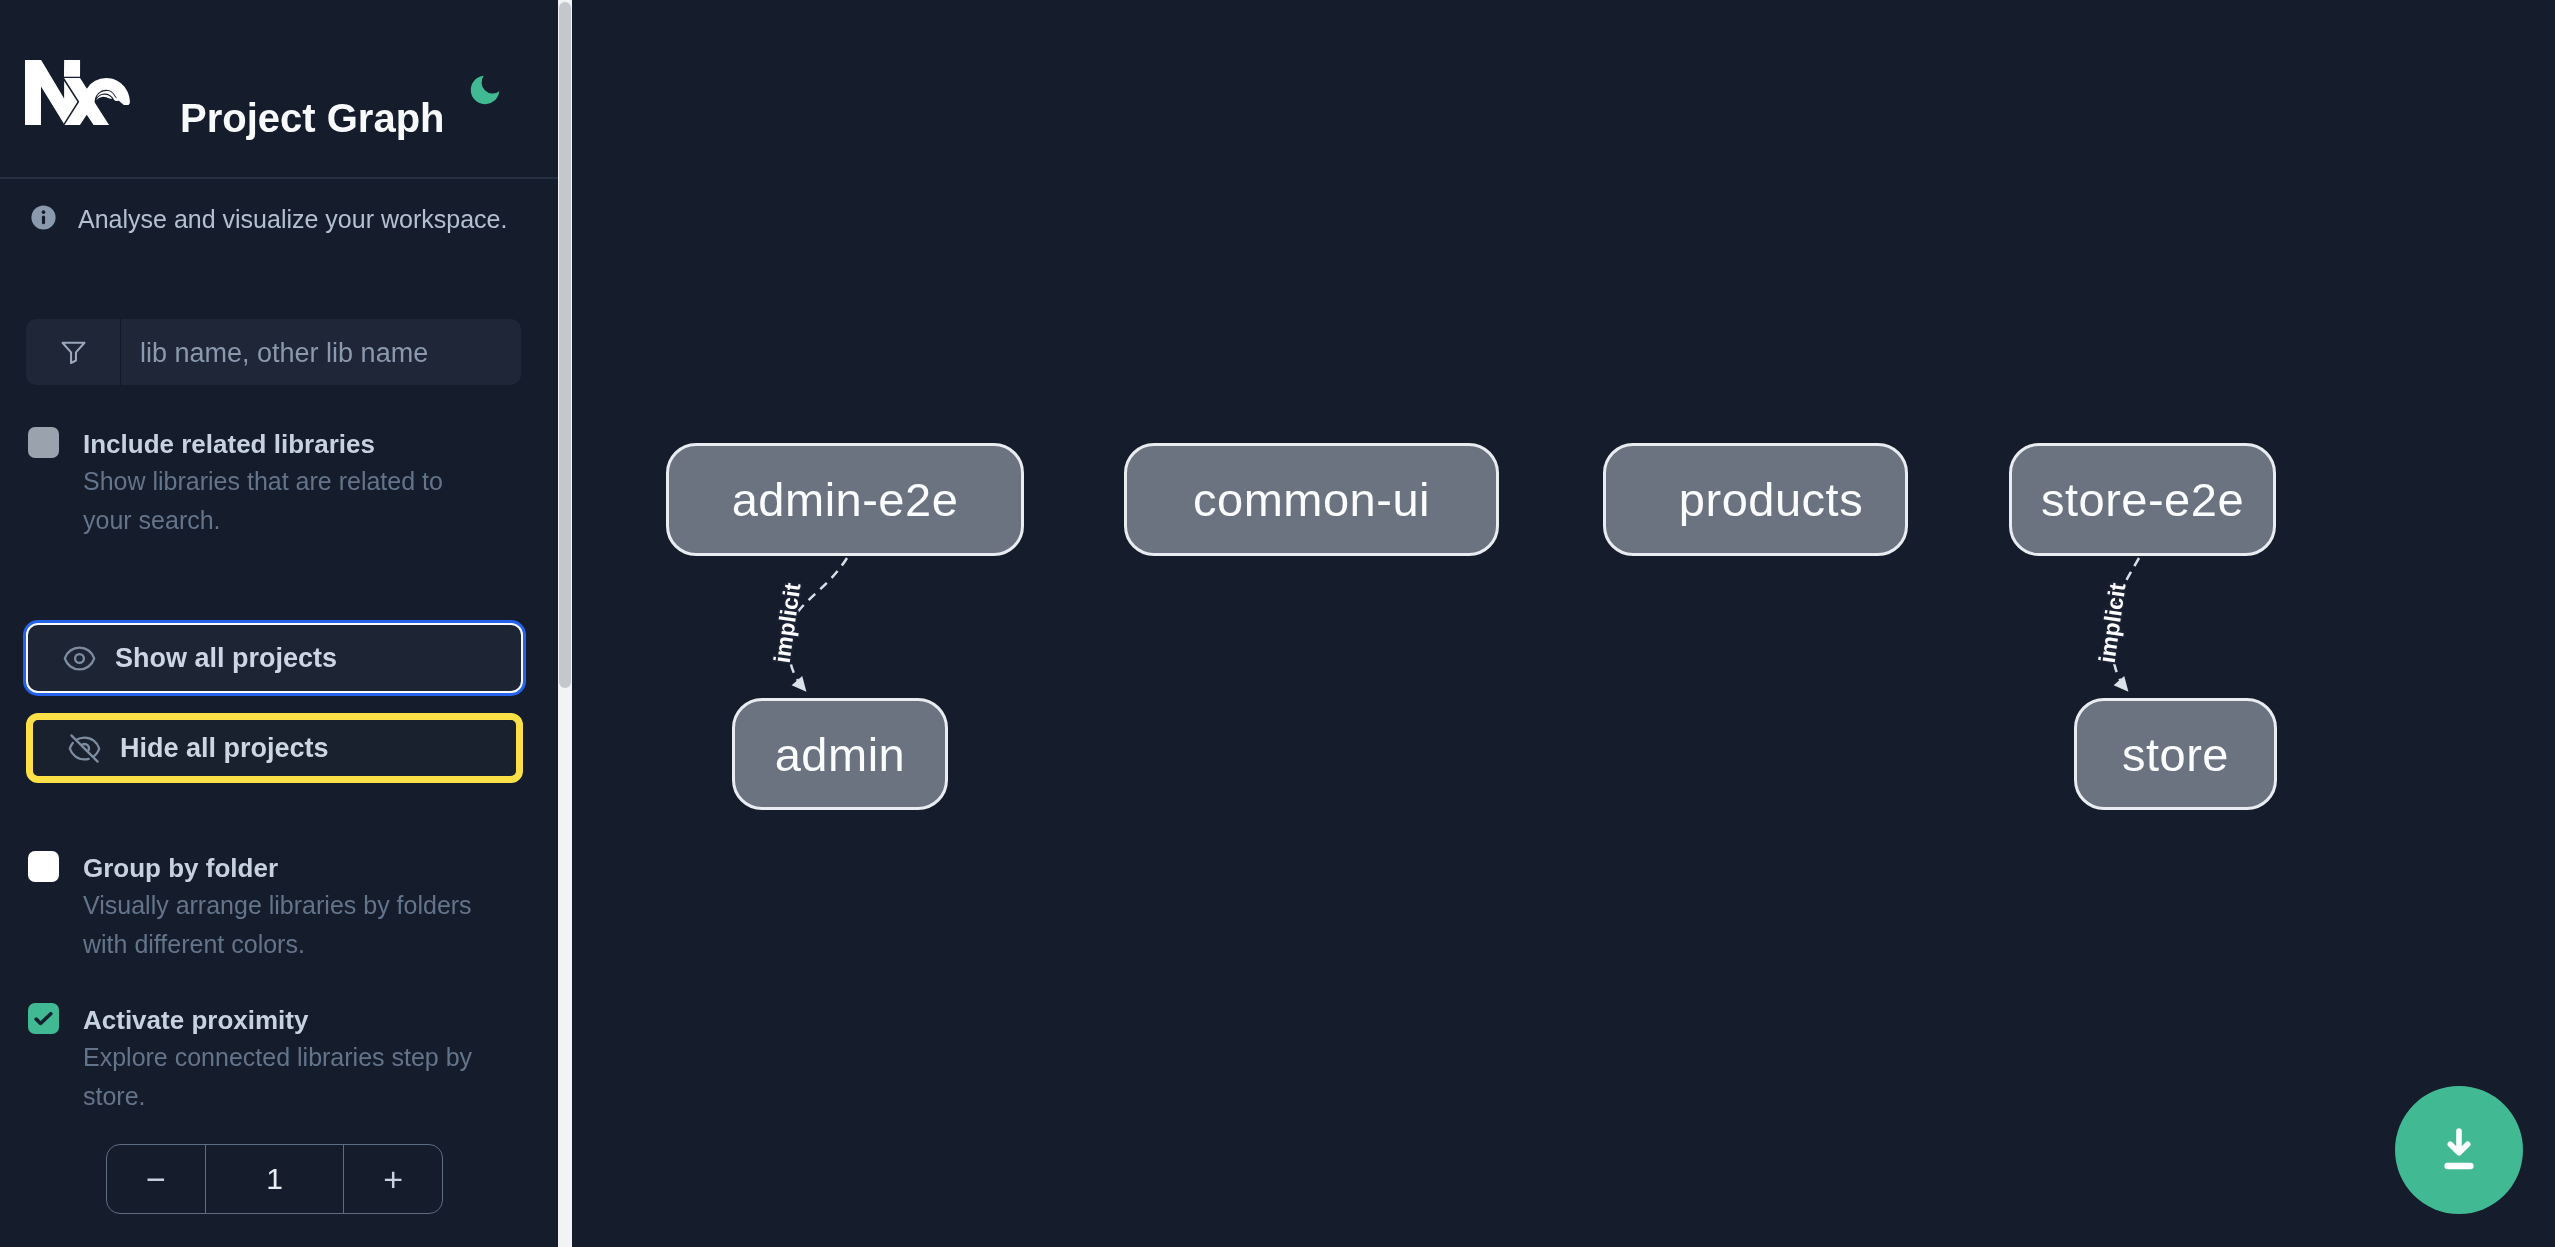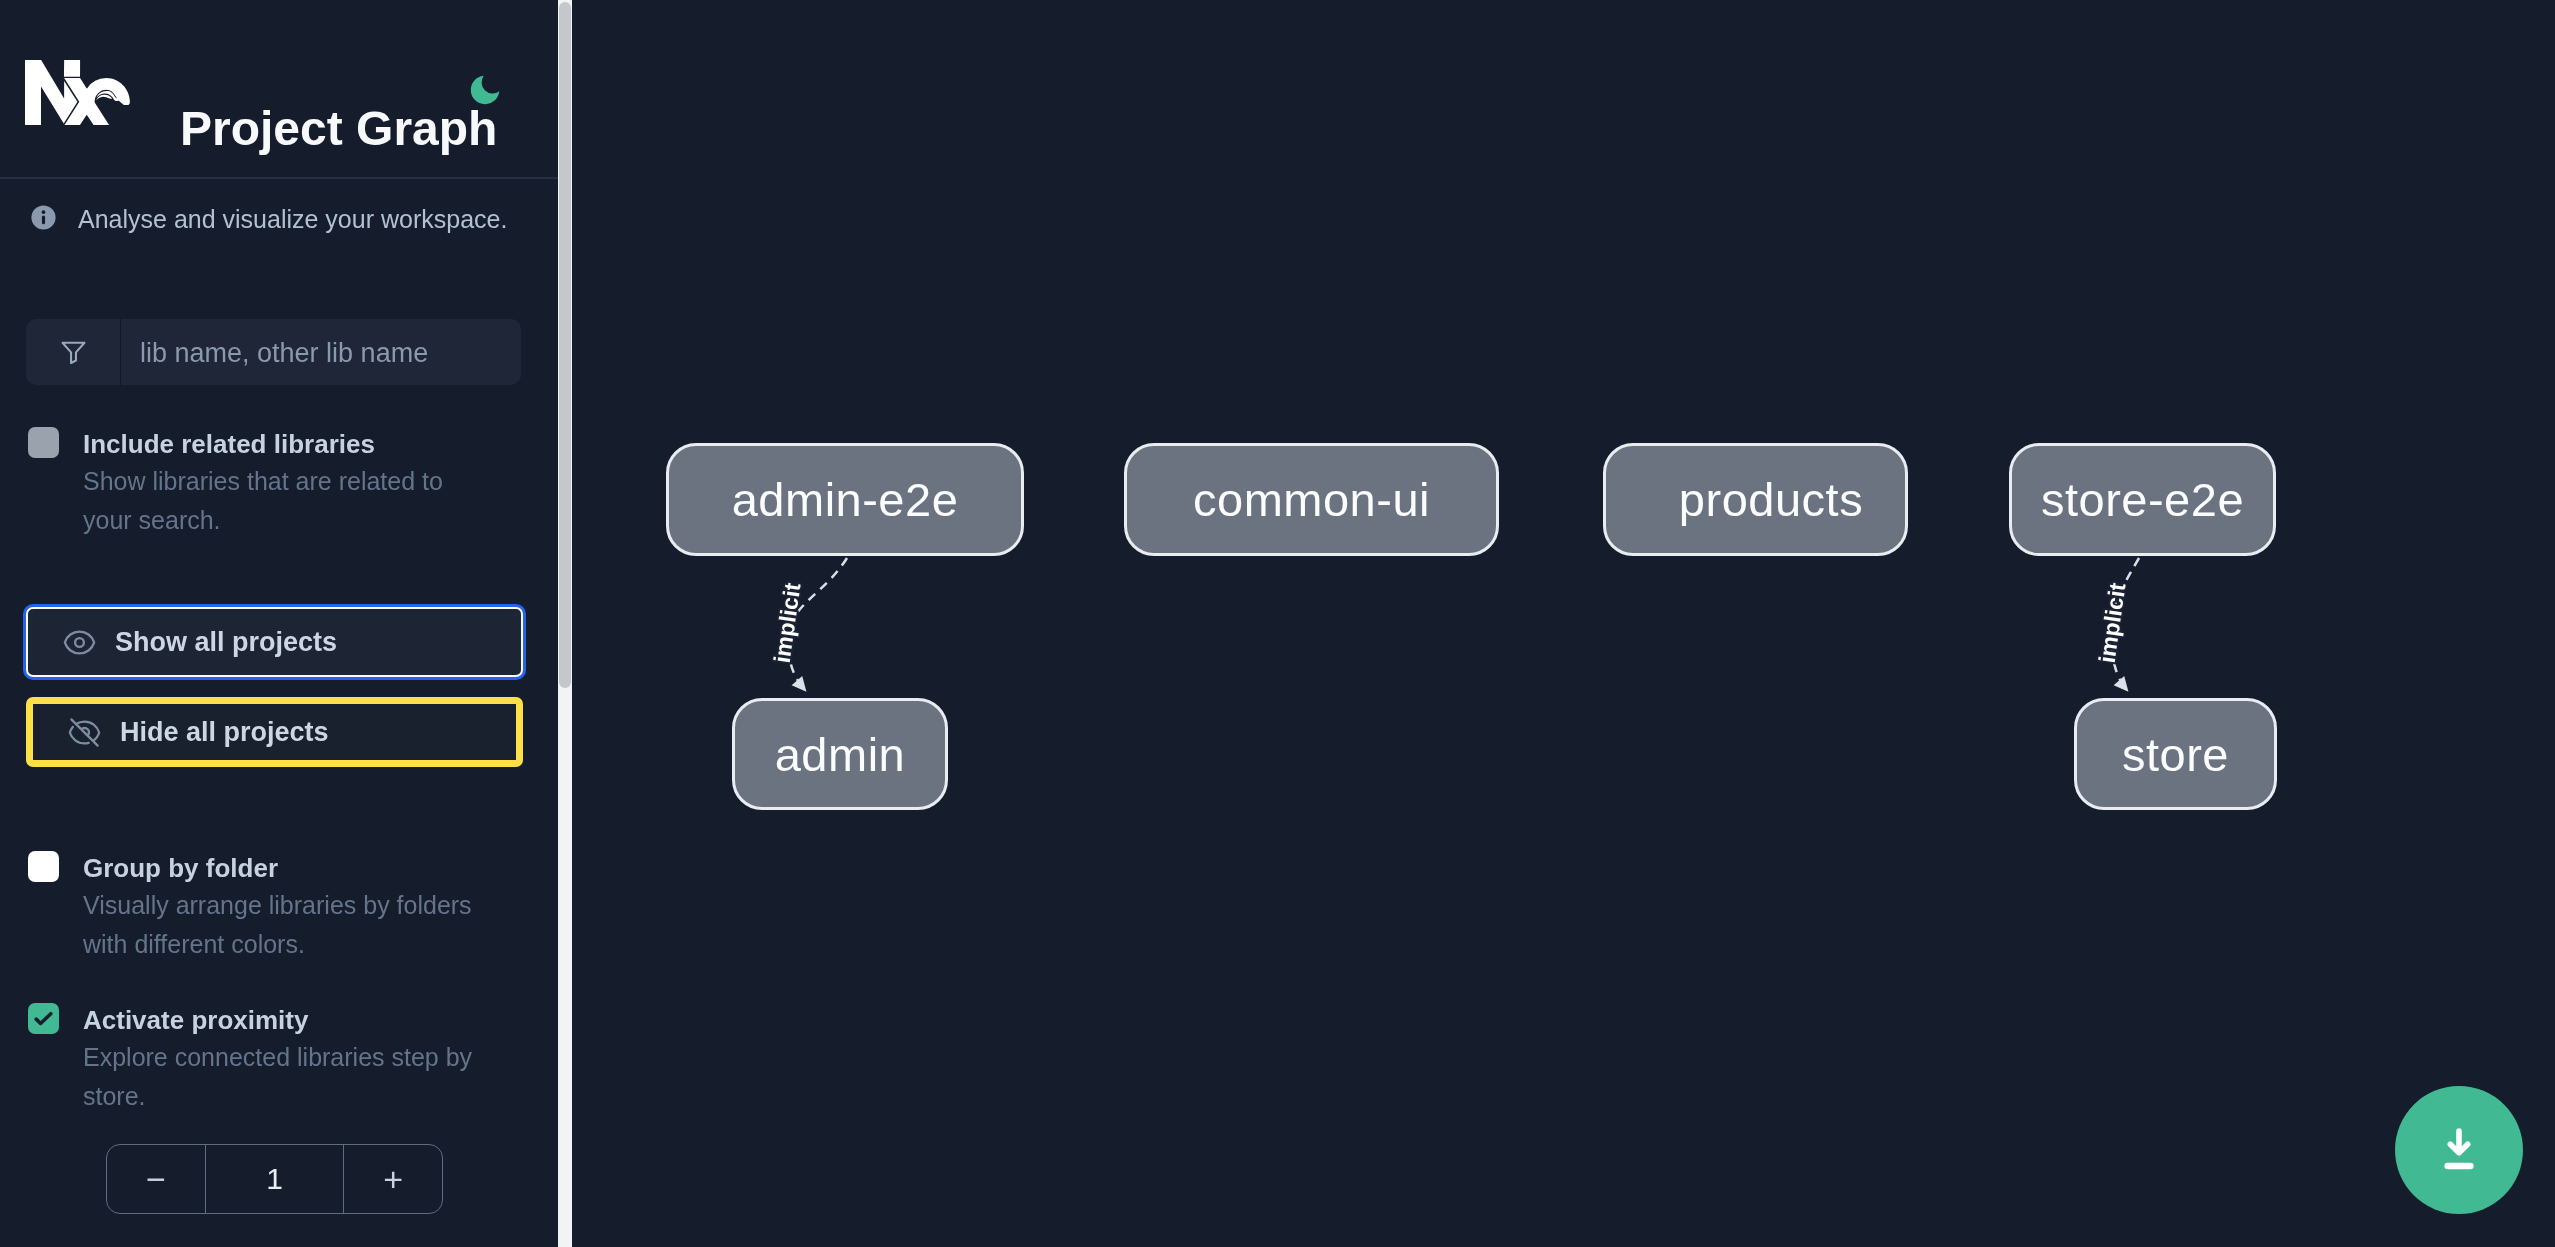--- a/index.html
+++ b/index.html
@@ -15,21 +15,21 @@
   .node{position:absolute;box-sizing:border-box;display:flex;align-items:center;justify-content:center;
     background:#6b7280;border:3px solid #e9ecf1;border-radius:30px;color:#fbfcfd;
     font-size:47px;letter-spacing:.5px;cursor:pointer;}
   .fab{position:absolute;left:2395px;top:1086px;width:128px;height:128px;border-radius:50%;
     background:#41ba93;display:flex;align-items:center;justify-content:center;cursor:pointer;border:none;}
   .fab svg{width:58px;height:58px;}
 
   
   .sidebar{position:absolute;left:0;top:0;width:558px;height:1247px;background:#151c2b;}
   .logo{position:absolute;left:25px;top:40px;width:105px;height:105px;}
-  .title{position:absolute;left:180px;top:69px;font-size:48px;font-weight:bold;color:#f7f9fb;white-space:nowrap;}
+  .title{position:absolute;left:180px;top:69px;font-size:40px;font-weight:bold;color:#f7f9fb;white-space:nowrap;}
   .theme-toggle{position:absolute;left:466px;top:70px;width:40px;height:40px;background:none;border:none;padding:0;cursor:pointer;}
   .hdr-divider{position:absolute;left:0;top:177px;width:558px;height:2px;background:#242f42;}
 
   .intro-icon{position:absolute;left:29px;top:203px;width:29px;height:29px;}
   .intro-text{position:absolute;left:78px;top:205px;font-size:25px;color:#b3c0d1;}
 
   .search{position:absolute;left:26px;top:319px;width:495px;height:66px;background:#1e2637;border-radius:10px;}
   .search .icon-cell{position:absolute;left:0;top:0;width:94px;height:66px;display:flex;align-items:center;justify-content:center;border-right:1px solid #111827;}
   .search .icon-cell svg{width:31px;height:31px;color:#9aa8bb;}
   .search input{position:absolute;left:112px;top:0;width:360px;height:66px;background:transparent;border:none;outline:none;
@@ -38,23 +38,23 @@
 
   .checkbox{position:absolute;left:28px;width:31px;height:31px;border-radius:7px;cursor:pointer;
     display:flex;align-items:center;justify-content:center;}
   .cb-gray{background:#9aa2ad;}
   .cb-white{background:#ffffff;}
   .cb-green{background:#41ba93;}
   .cb-green svg{width:25px;height:25px;}
   .opt-label{position:absolute;left:83px;font-size:26px;font-weight:600;color:#c7d2e0;line-height:31px;cursor:pointer;white-space:nowrap;}
   .opt-desc{position:absolute;left:83px;width:410px;font-size:25px;color:#64748b;line-height:39.4px;}
 
-  .btn{position:absolute;left:26px;width:497px;height:70px;box-sizing:border-box;border-radius:7px;
+  .btn{position:absolute;left:26px;width:497px;height:70px;box-sizing:border-box;border-radius:12px;
     display:flex;align-items:center;background:#19212f;cursor:pointer;
-    font-family:"Liberation Sans",sans-serif;font-size:27px;font-weight:600;color:#cdd7e4;}
+    font-family:"Liberation Sans",sans-serif;font-size:27px;font-weight:600;color:#cdd7e4;margin-top:16px;}
   .btn svg{width:35px;height:35px;margin:0 18px 0 28px;flex:none;color:#7d8ca0;}
   .btn-show{top:607px;background:#1d2534;border:2px solid #f8fafc;box-shadow:0 0 0 3px #2563eb;}
   .btn-hide{top:697px;border:7px solid #fde047;}
 
   .stepper{position:absolute;left:106px;top:1144px;width:337px;height:70px;box-sizing:border-box;
     border:1px solid #5d6d82;border-radius:14px;display:flex;overflow:hidden;}
   .stepper .cell{display:flex;align-items:center;justify-content:center;height:100%;}
   .step-btn{width:99px;font-size:34px;color:#c9d3e0;background:transparent;border:none;cursor:pointer;
     font-family:"Liberation Sans",sans-serif;}
   .step-val{width:139px;font-size:30px;font-weight:500;color:#e8edf3;border-left:1px solid #5d6d82;border-right:1px solid #5d6d82;}

